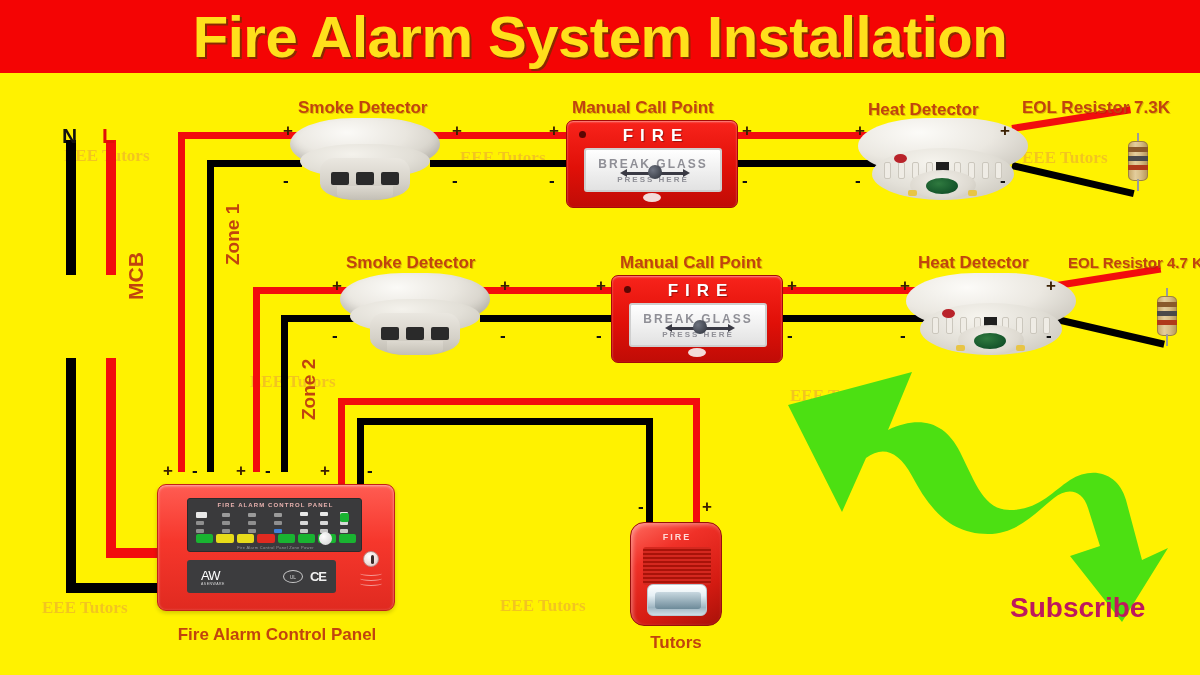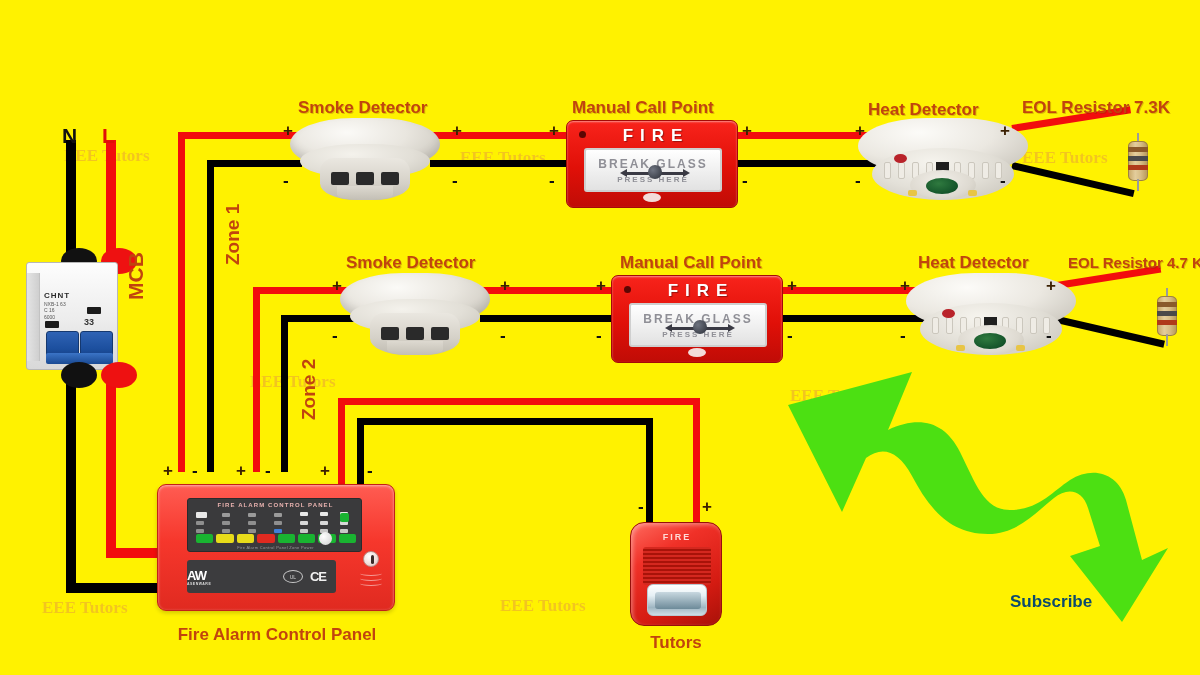--- a/index.html
+++ b/index.html
@@ -254,21 +254,21 @@
   #facp .btn { flex:1; height:9px; border-radius:2px; }
   #facp .legend {
     position:absolute; left:0; bottom:1px; width:175px; text-align:center;
     color:#9a9a9c; font-size:4px; letter-spacing:.3px;
   }
   #facp .strip {
     position:absolute; left:29px; top:75px; width:149px; height:33px;
     background:#3c3c3e; border-radius:3px; display:flex; align-items:center;
   }
   #facp .logo {
-    color:#fff; font-size:13px; font-weight:bold;
+    margin-left:14px; color:#fff; font-size:13px; font-weight:normal;
     font-family:"Liberation Sans",sans-serif; letter-spacing:-1px;
   }
   #facp .logo-sub { font-size:3.5px; letter-spacing:.5px; color:#dcdcdc; display:block; margin-top:-1px;}
   #facp .cert {
     margin-left:auto; margin-right:10px; display:flex; align-items:center; gap:7px;
   }
   #facp .ul {
     width:20px; height:13px; border:1px solid #c9c9c9; border-radius:50%;
     color:#d6d6d6; font-size:5px; display:flex; align-items:center; justify-content:center;
   }
@@ -321,29 +321,32 @@
     border-radius:3px;
   }
   #hooter-label {
     position:absolute; left:618px; top:633px; width:116px; text-align:center;
     color:#C1440E; font-weight:bold; font-size:17px;
   }
 
   
   #arrow { position:absolute; left:770px; top:360px; width:400px; height:270px; }
   #subscribe {
-    position:absolute; left:1010px; top:592px; color:#0c4a6e;
-    font-size:17px; font-weight:bold;
+    position:absolute; left:1010px; top:592px; color:#be185d;
+    font-size:28px; font-weight:bold;
   }
 </style>
 </head>
 <body>
 
 <div id="stage">
 
+  <div id="title-bar">
+    <div id="title-text">Fire Alarm System Installation</div>
+  </div>
 
   <div class="wm" style="left:64px;  top:146px;">EEE Tutors</div>
   <div class="wm" style="left:460px; top:148px;">EEE Tutors</div>
   <div class="wm" style="left:1022px;top:148px;">EEE Tutors</div>
   <div class="wm" style="left:250px; top:372px;">EEE Tutors</div>
   <div class="wm" style="left:790px; top:386px;">EEE Tutors</div>
   <div class="wm" style="left:42px;  top:598px;">EEE Tutors</div>
   <div class="wm" style="left:500px; top:596px;">EEE Tutors</div>
 
   <div class="wire red" style="left:178px; top:132px; width:7px;  height:340px;"></div>
@@ -384,36 +387,20 @@
   <div class="wire black" style="left:66px;  top:140px; width:10px; height:135px;"></div>
   <div class="wire red" style="left:106px; top:140px; width:10px; height:135px;"></div>
   <div class="wire black" style="left:66px;  top:358px; width:10px; height:232px;"></div>
   <div class="wire black" style="left:66px;  top:583px; width:110px; height:10px;"></div>
   <div class="wire red" style="left:106px; top:358px; width:10px; height:200px;"></div>
   <div class="wire red" style="left:106px; top:548px; width:70px;  height:10px;"></div>
 
   <div class="nl-letter" style="left:62px; top:124px;">N</div>
   <div class="nl-letter" style="left:102px;top:124px; color:#E01008;">L</div>
 
-  <div id="mcb-wrap">
-    <div class="terminal-dot blk" style="left:43px; top:-14px;"></div>
-    <div class="terminal-dot red" style="left:83px; top:-14px;"></div>
-    <div class="mcb-body">
-      <div class="mcb-brand">CHNT</div>
-      <div class="mcb-spec">NXB-1 63<br>C 16<br>6000</div>
-      <div class="mcb-win" style="left:18px; top:58px;"></div>
-      <div class="mcb-win" style="left:60px; top:44px;"></div>
-      <div class="mcb-num">33</div>
-      <div class="mcb-lever l1"></div>
-      <div class="mcb-lever l2"></div>
-      <div class="mcb-lever-bar"></div>
-    </div>
-    <div class="terminal-dot blk" style="left:43px; top:100px;"></div>
-    <div class="terminal-dot red" style="left:83px; top:100px;"></div>
-  </div>
   <div id="mcb-name">MCB</div>
 
   <div class="zone-label" style="left:222px; top:265px;">Zone 1</div>
   <div class="zone-label" style="left:298px; top:420px;">Zone 2</div>
 
   <div class="dev-label" style="left:298px; top:98px;">Smoke Detector</div>
   <div class="smoke" style="left:290px; top:118px;">
     <div class="cap"></div>
     <div class="rim"></div>
     <div class="base"></div>

